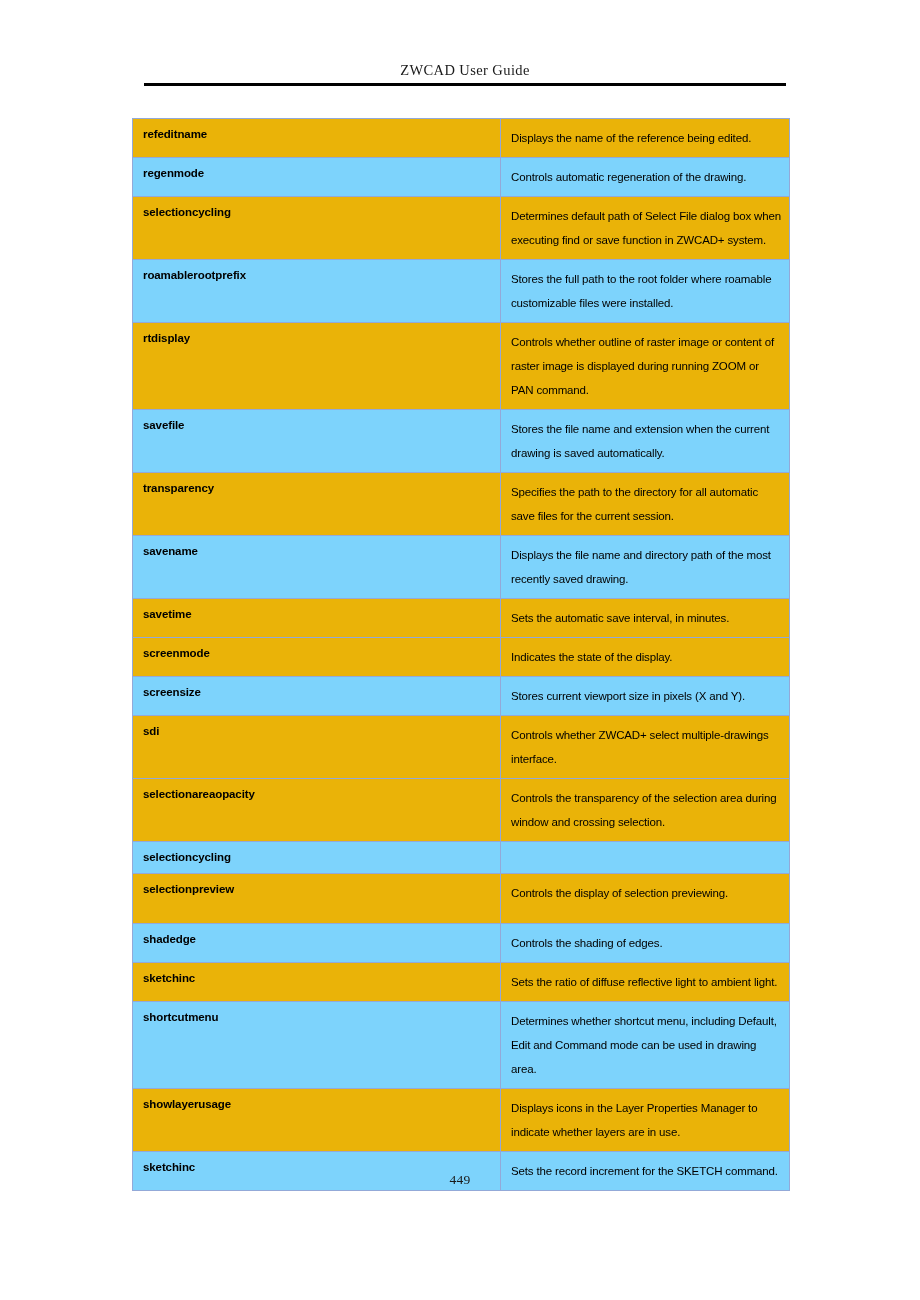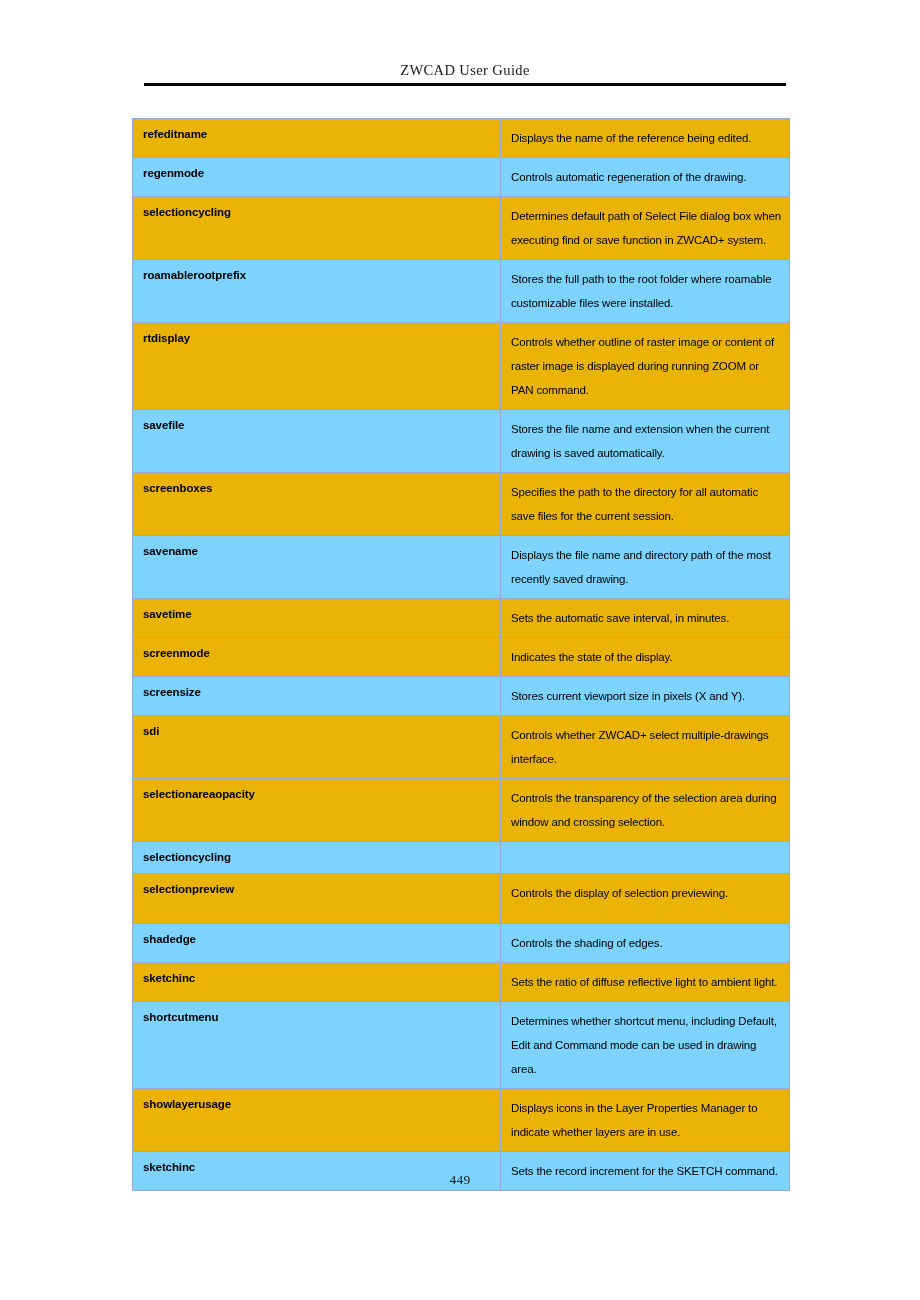--- a/index.html
+++ b/index.html
@@ -140,21 +140,21 @@
           </tr>
           <tr class="plain">
             <td class="var-name">rtdisplay</td>
             <td class="var-desc">Controls whether outline of raster image or content of raster image is displayed during running ZOOM or PAN command.</td>
           </tr>
           <tr class="shade">
             <td class="var-name">savefile</td>
             <td class="var-desc">Stores the file name and extension when the current drawing is saved automatically.</td>
           </tr>
           <tr class="plain">
-            <td class="var-name">screenboxes</td>
+            <td class="var-name">transparency</td>
             <td class="var-desc">Specifies the path to the directory for all automatic save files for the current session.</td>
           </tr>
           <tr class="shade">
             <td class="var-name">savename</td>
             <td class="var-desc">Displays the file name and directory path of the most recently saved drawing.</td>
           </tr>
           <tr class="plain">
             <td class="var-name">savetime</td>
             <td class="var-desc">Sets the automatic save interval, in minutes.</td>
           </tr>

